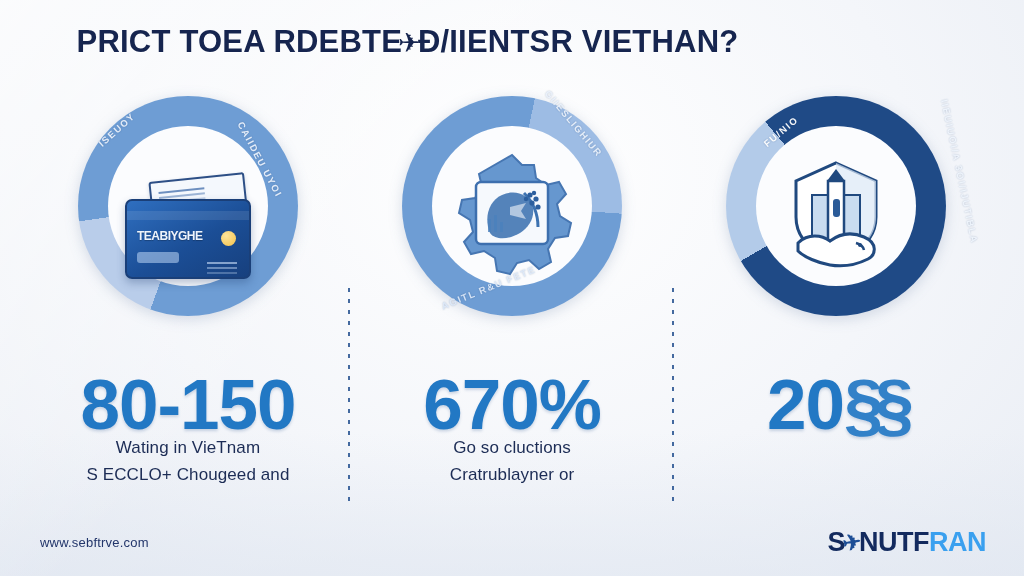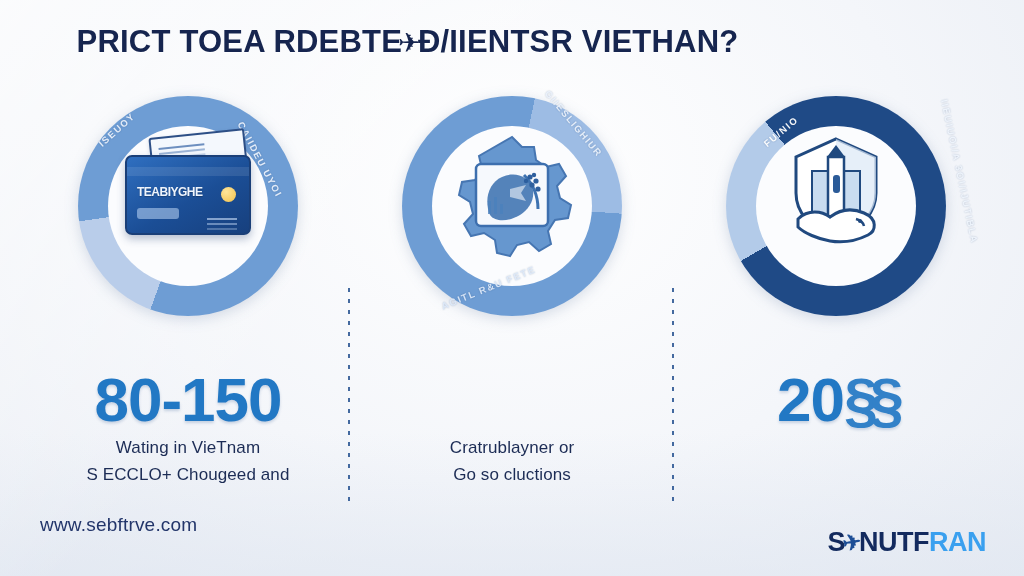--- a/index.html
+++ b/index.html
@@ -132,21 +132,21 @@
   #ring3-label-a { top: 30px;  left: 34px;  transform: rotate(-40deg); color:#ffffff;}
   #ring3-label-b { top: 70px;  left: 160px; transform: rotate(78deg); color:#eef4fc;}
 
   
   .icon-core {
     position: absolute;
     left: 50%; top: 50%;
     width: 150px; height: 150px;
     margin: -75px 0 0 -75px;
     display: flex;
-    align-items: flex-start;
+    align-items: flex-end;
     justify-content: center;
   }
 
   
   .card-stack { position: relative; width: 140px; height: 106px; }
   .card-paper {
     position: absolute;
     width: 96px; height: 36px;
     background: #f4f8fd;
     border: 2px solid #2d4f86;
@@ -203,21 +203,21 @@
 
   
   .shield-wrap { position: relative; width: 128px; height: 126px; }
 
   
   .stat-number {
     position: absolute;
     top: 268px;
     left: 0; width: 320px;
     text-align: center;
-    font-size: 62px;
+    font-size: 71px;
     font-weight: 700;
     letter-spacing: -1px;
     color: #2278c4;
     text-shadow: 0 2px 3px rgba(40,80,140,0.22);
     white-space: nowrap;
   }
   .stat-number .glitch {
     display: inline-block;
     position: relative;
     letter-spacing: -9px;
@@ -230,22 +230,22 @@
     text-align: center;
     font-size: 17px;
     line-height: 27px;
     color: #1c2c55;
     letter-spacing: 0.1px;
   }
 
   
   #footer-url {
     position: absolute;
-    left: 40px; bottom: 40px;
-    font-size: 19px;
+    left: 40px; bottom: 26px;
+    font-size: 13px;
     color: #22356a;
     letter-spacing: 0.2px;
   }
   #brand-logo {
     position: absolute;
     right: 38px; bottom: 18px;
     font-size: 27px;
     font-weight: 700;
     letter-spacing: -0.5px;
     white-space: nowrap;
@@ -330,23 +330,26 @@
         <g fill="#4b81bd" opacity="0.8">
           <rect x="42" y="70" width="3" height="13"></rect>
           <rect x="48" y="66" width="3" height="17"></rect>
           <rect x="54" y="73" width="3" height="10"></rect>
         </g>
         <path d="M64 58 l16 -4 -5 8 5 8 -16 -4z" fill="#ffffff" opacity="0.55"></path>
       </svg>
     </div>
   </div>
 
+  <div class="stat-number">
+    <span>670%</span>
+  </div>
   <div class="stat-caption">
+    <div>Go so cluctions</div>
     <div>Cratrublayner or</div>
-    <div>Go so cluctions</div>
   </div>
 </div>
 
 <div class="col" id="col-3">
 
   <div class="ring-wrap">
     <div class="ring" id="ring-3"></div>
     <span class="ring-label" id="ring3-label-a">FU/NIO</span>
     <span class="ring-label" id="ring3-label-b">IIEUIUOI/A 3OI/IJUTIBLA</span>
 

